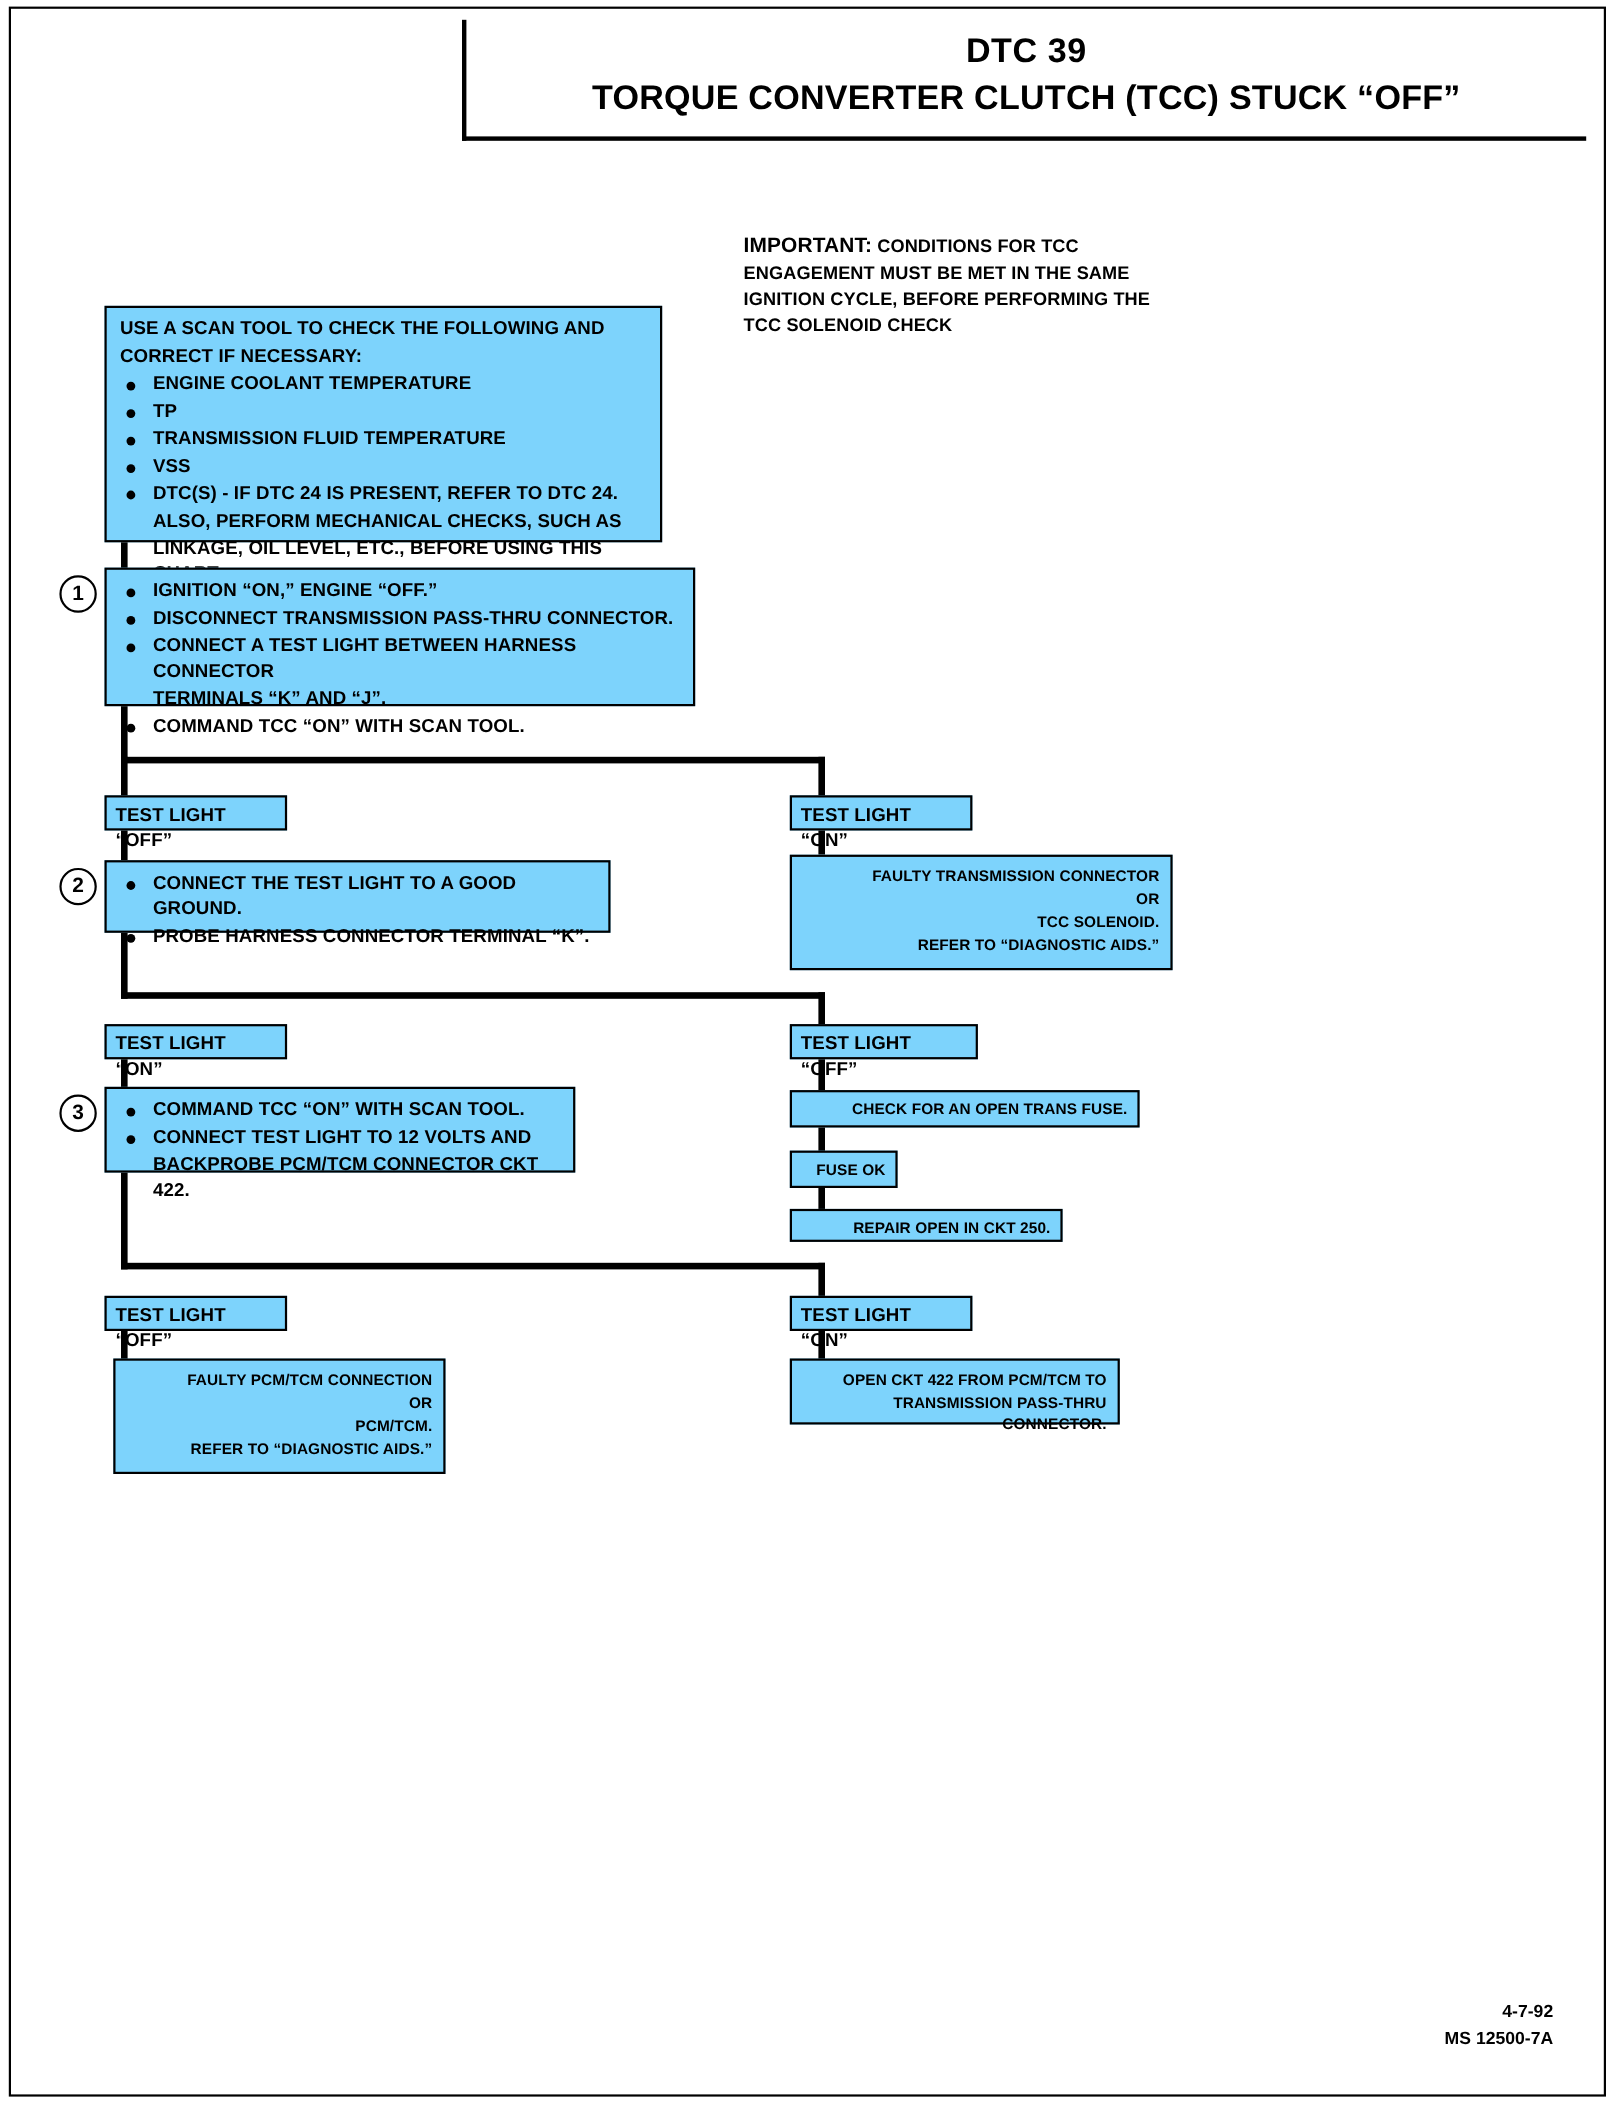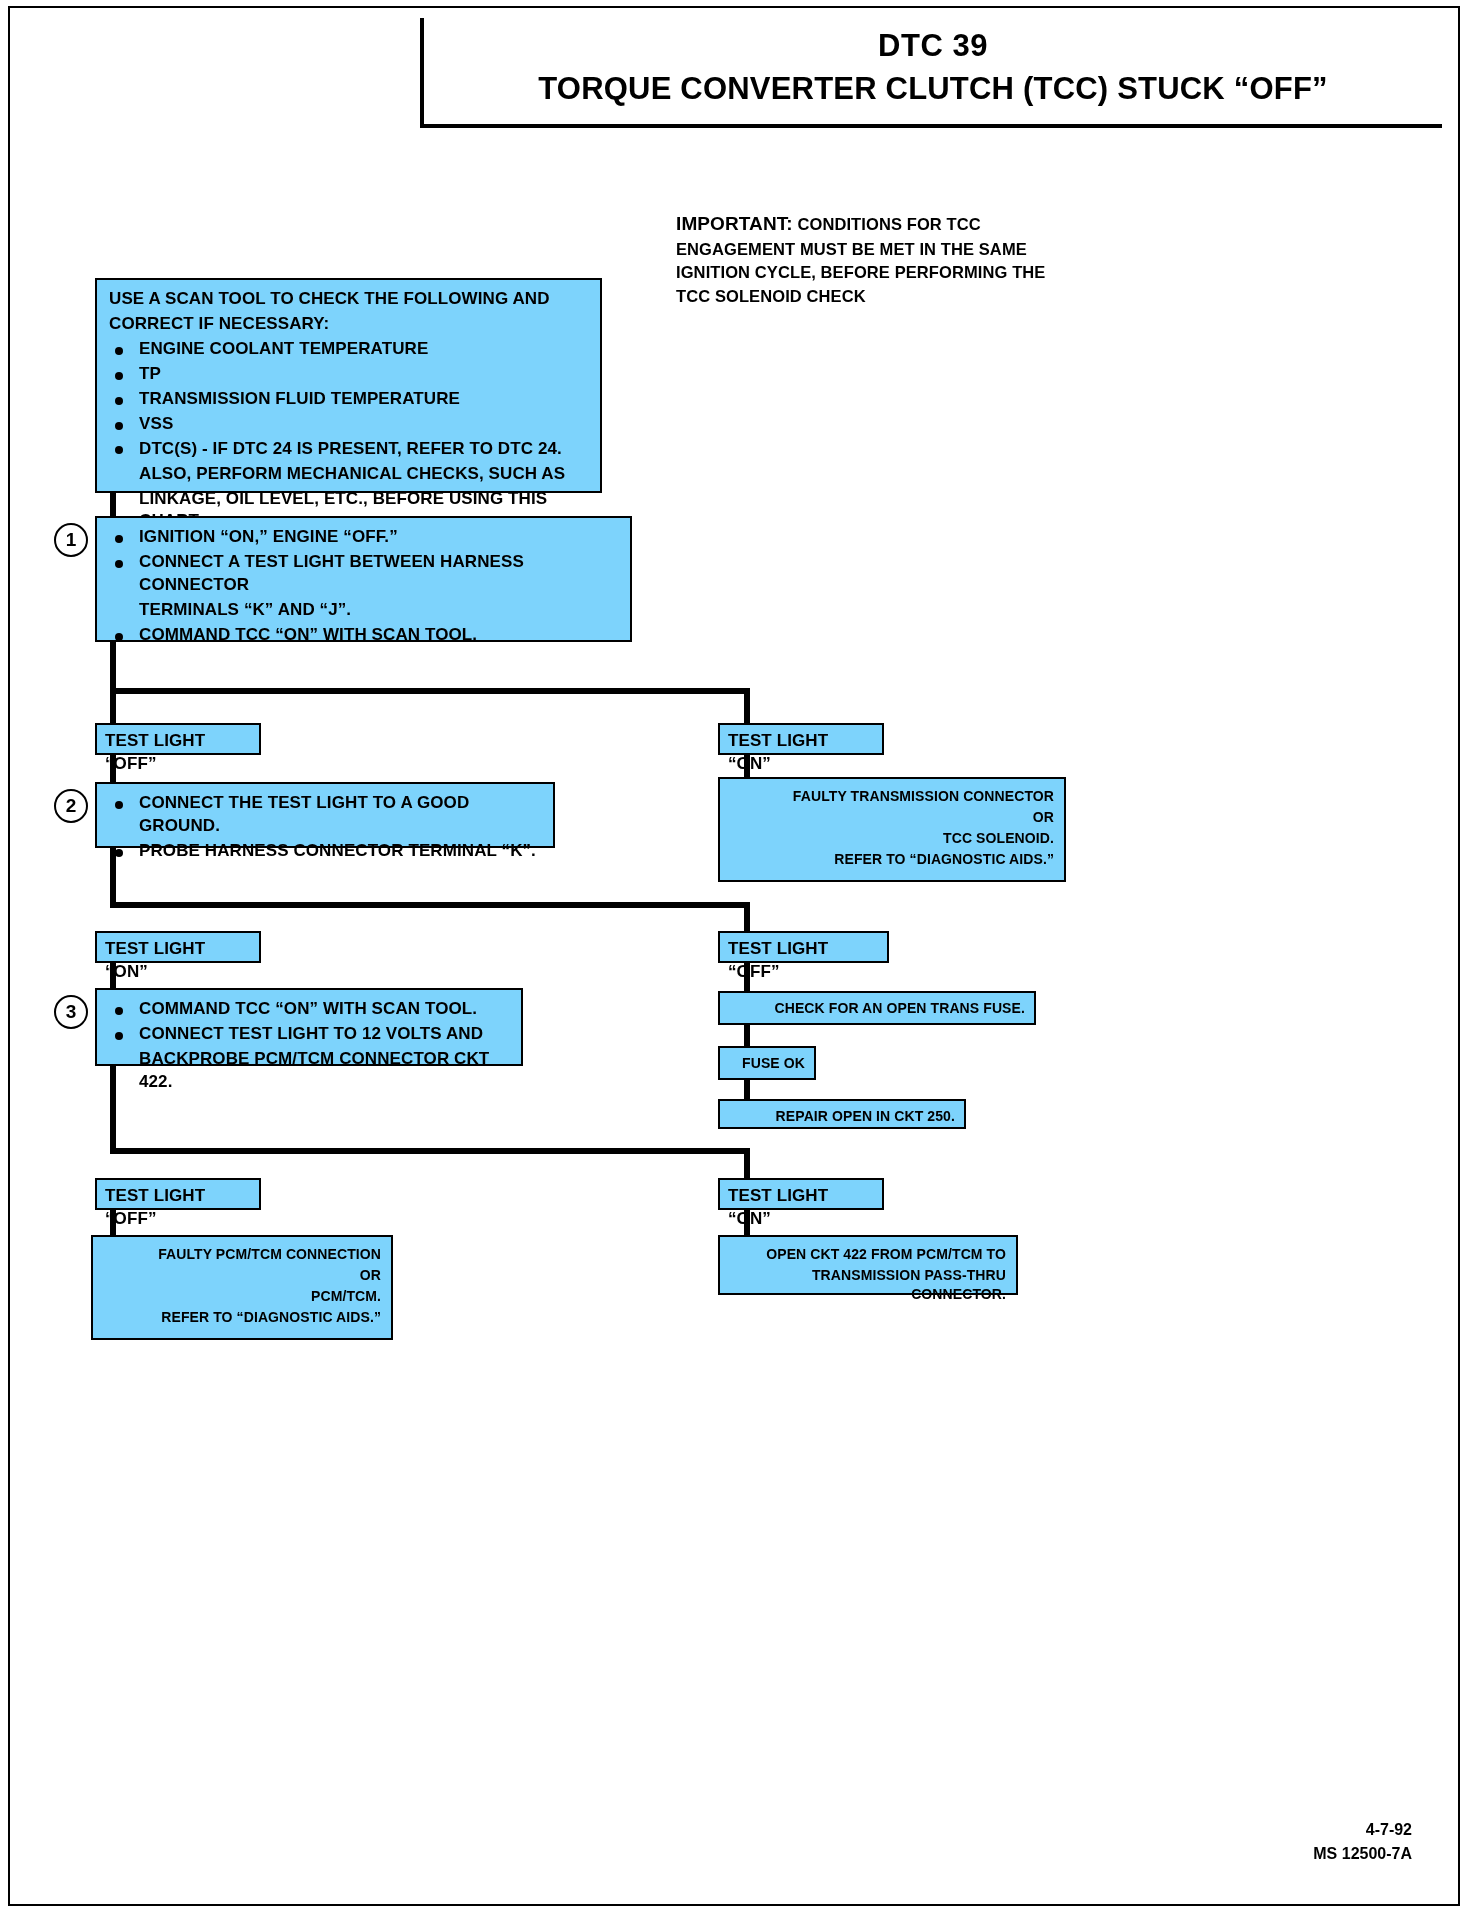--- a/index.html
+++ b/index.html
@@ -89,20 +89,21 @@
     <li class="cont">LINKAGE, OIL LEVEL, ETC., BEFORE USING THIS CHART.</li>
   </ul>
 </div>
 
 <div class="conn" style="left:110px;top:493px;width:6px;height:24px;"></div>
 
 <div class="circ" style="left:54px;top:523px;">1</div>
 <div class="box box-pad" style="left:95px;top:516px;width:537px;height:126px;font-size:17px;">
   <ul class="bl">
     <li>IGNITION “ON,” ENGINE “OFF.”</li>
+    <li>DISCONNECT TRANSMISSION PASS-THRU CONNECTOR.</li>
     <li>CONNECT A TEST LIGHT BETWEEN HARNESS CONNECTOR</li>
     <li class="cont">TERMINALS “K” AND “J”.</li>
     <li>COMMAND TCC “ON” WITH SCAN TOOL.</li>
   </ul>
 </div>
 
 <div class="conn" style="left:110px;top:642px;width:6px;height:50px;"></div>
 <div class="conn" style="left:110px;top:688px;width:640px;height:6px;"></div>
 <div class="conn" style="left:744px;top:688px;width:6px;height:36px;"></div>
 <div class="conn" style="left:110px;top:688px;width:6px;height:36px;"></div>
@@ -156,21 +157,21 @@
 <div class="conn" style="left:110px;top:1066px;width:6px;height:88px;"></div>
 <div class="conn" style="left:110px;top:1148px;width:640px;height:6px;"></div>
 <div class="conn" style="left:744px;top:1148px;width:6px;height:32px;"></div>
 
 <div class="box box-pad lbl" style="left:95px;top:1178px;width:166px;height:32px;padding:5px 8px;">TEST LIGHT “OFF”</div>
 <div class="box box-pad lbl" style="left:718px;top:1178px;width:166px;height:32px;padding:5px 8px;">TEST LIGHT “ON”</div>
 
 <div class="conn" style="left:110px;top:1210px;width:6px;height:26px;"></div>
 <div class="conn" style="left:744px;top:1210px;width:6px;height:26px;"></div>
 
-<div class="box box-pad b17" style="left:91px;top:1235px;width:302px;height:105px;">
+<div class="box box-pad b17" style="left:103px;top:1235px;width:302px;height:105px;">
   <div class="plain-line">FAULTY PCM/TCM CONNECTION</div>
   <div class="plain-line">OR</div>
   <div class="plain-line">PCM/TCM.</div>
   <div class="plain-line">REFER TO “DIAGNOSTIC AIDS.”</div>
 </div>
 
 <div class="box box-pad b17" style="left:718px;top:1235px;width:300px;height:60px;">
   <div class="plain-line">OPEN CKT 422 FROM PCM/TCM TO</div>
   <div class="plain-line">TRANSMISSION PASS-THRU CONNECTOR.</div>
 </div>

